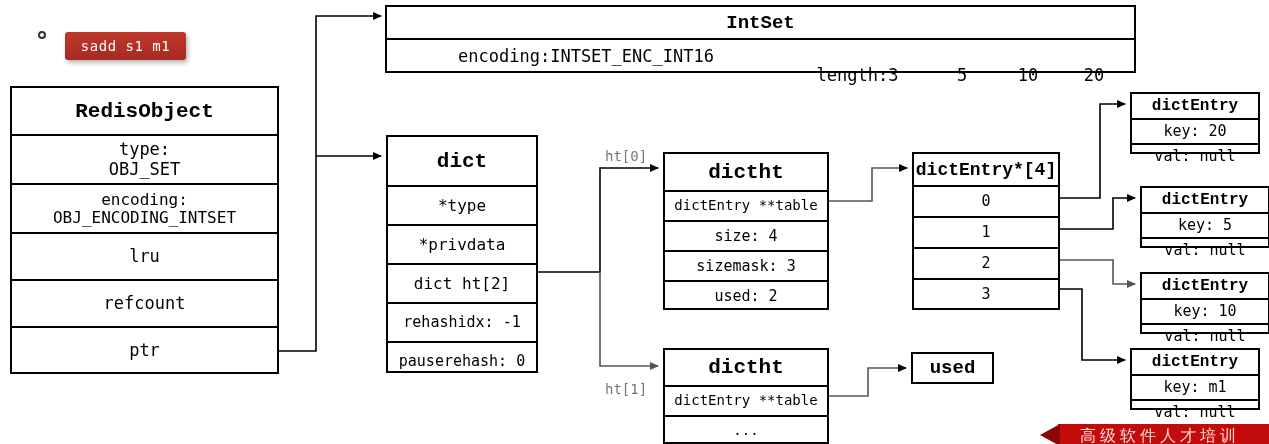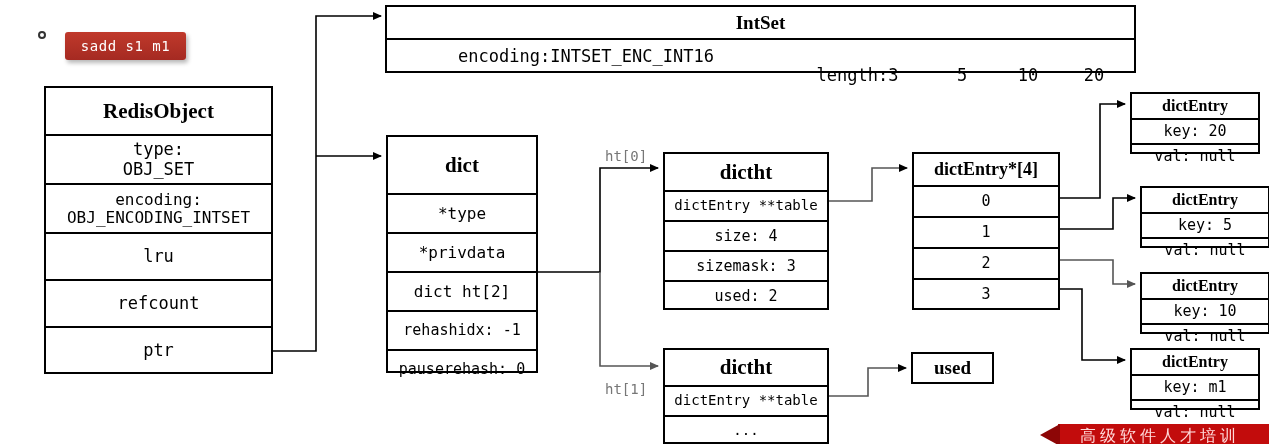--- a/index.html
+++ b/index.html
@@ -7,32 +7,32 @@
     font-family:"DejaVu Sans Mono", monospace;
     width:1269px;height:444px;position:relative;overflow:hidden;
   }
   .canvas{position:absolute;left:0;top:0;width:1269px;height:444px;}
   .svg-layer{position:absolute;left:0;top:0;width:1269px;height:444px;pointer-events:none;}
 
   
   .box{position:absolute;border:2px solid #000;background:#fff;box-sizing:border-box;}
   .box .hdr{
     font-weight:bold;text-align:left;
-    font-family:Liberation Serif, serif;
+    font-family:Liberation Mono, monospace;
     box-sizing:border-box;display:flex;align-items:center;justify-content:center;
   }
   .box .row{
     text-align:center;border-top:2px solid #000;box-sizing:border-box;
     display:flex;align-items:center;justify-content:center;
     font-family:"DejaVu Sans Mono", monospace;
     white-space:pre-line;line-height:1.12;
   }
 
   
-  #redisobject{left:10px;top:86px;width:229px;height:288px;margin-left:34px;}
+  #redisobject{left:10px;top:86px;width:269px;height:288px;}
   #redisobject .hdr{height:46px;font-size:21px;}
   #redisobject .row{font-size:17px;text-align:center;}
   #redisobject .r-type{height:49px;}
   #redisobject .r-encoding{height:49px;font-size:16px;}
   #redisobject .r-lru{height:47px;}
   #redisobject .r-refcount{height:47px;}
   #redisobject .r-ptr{height:48px;}
 
   
   #intset{left:385px;top:5px;width:751px;height:68px;}
@@ -43,21 +43,21 @@
     font-size:17px;box-sizing:border-box;
     font-family:"DejaVu Sans Mono", monospace;
   }
   #intset .cell + .cell{border-left:2px solid #000;margin-top:35px;}
   #intset .c-enc{width:398px;}
   #intset .c-len{width:143px;}
   #intset .c-v{width:66px;}
 
   
   #dict{left:386px;top:135px;width:152px;height:238px;}
-  #dict .hdr{height:56px;font-size:21px;}
+  #dict .hdr{height:48px;font-size:21px;}
   #dict .row{height:39px;font-size:16px;}
   #dict .row.small{font-size:15px;}
 
   
   #dictht0{left:663px;top:152px;width:166px;height:158px;}
   #dictht0 .hdr{height:36px;font-size:21px;}
   #dictht0 .row{height:30px;font-size:15px;}
   #dictht0 .row.tbl{font-size:14px;}
 
   

